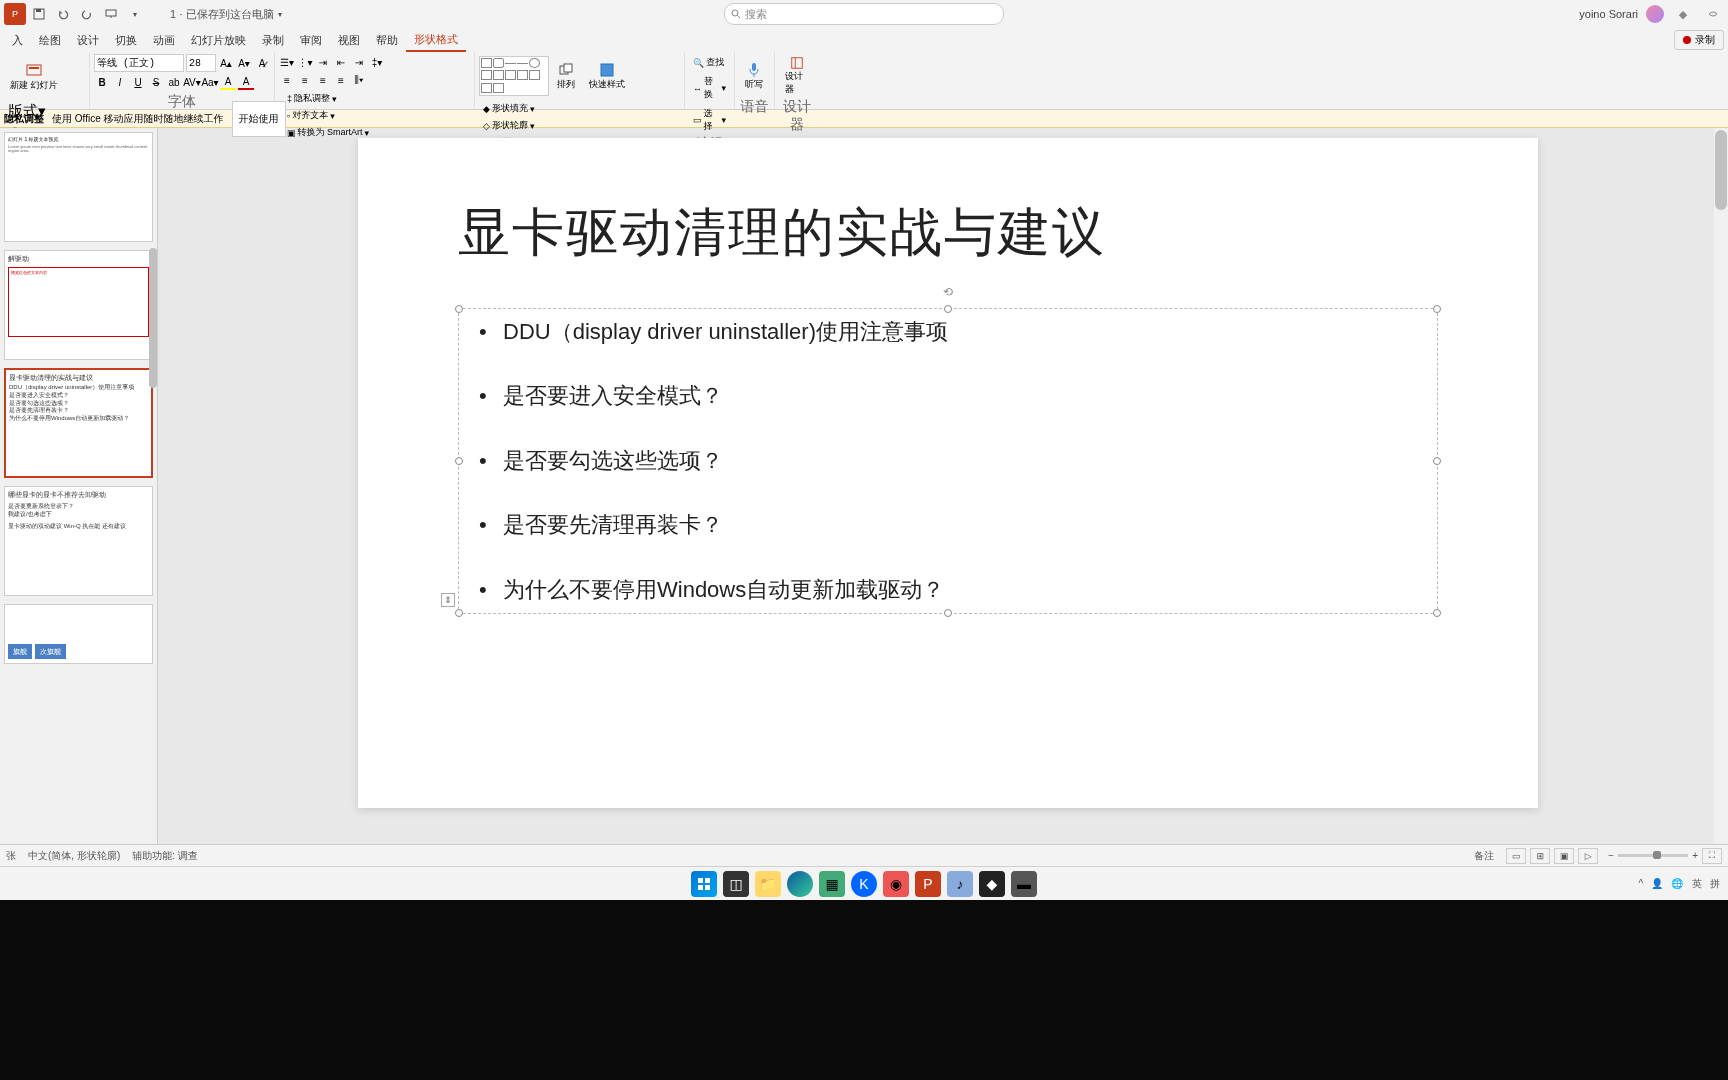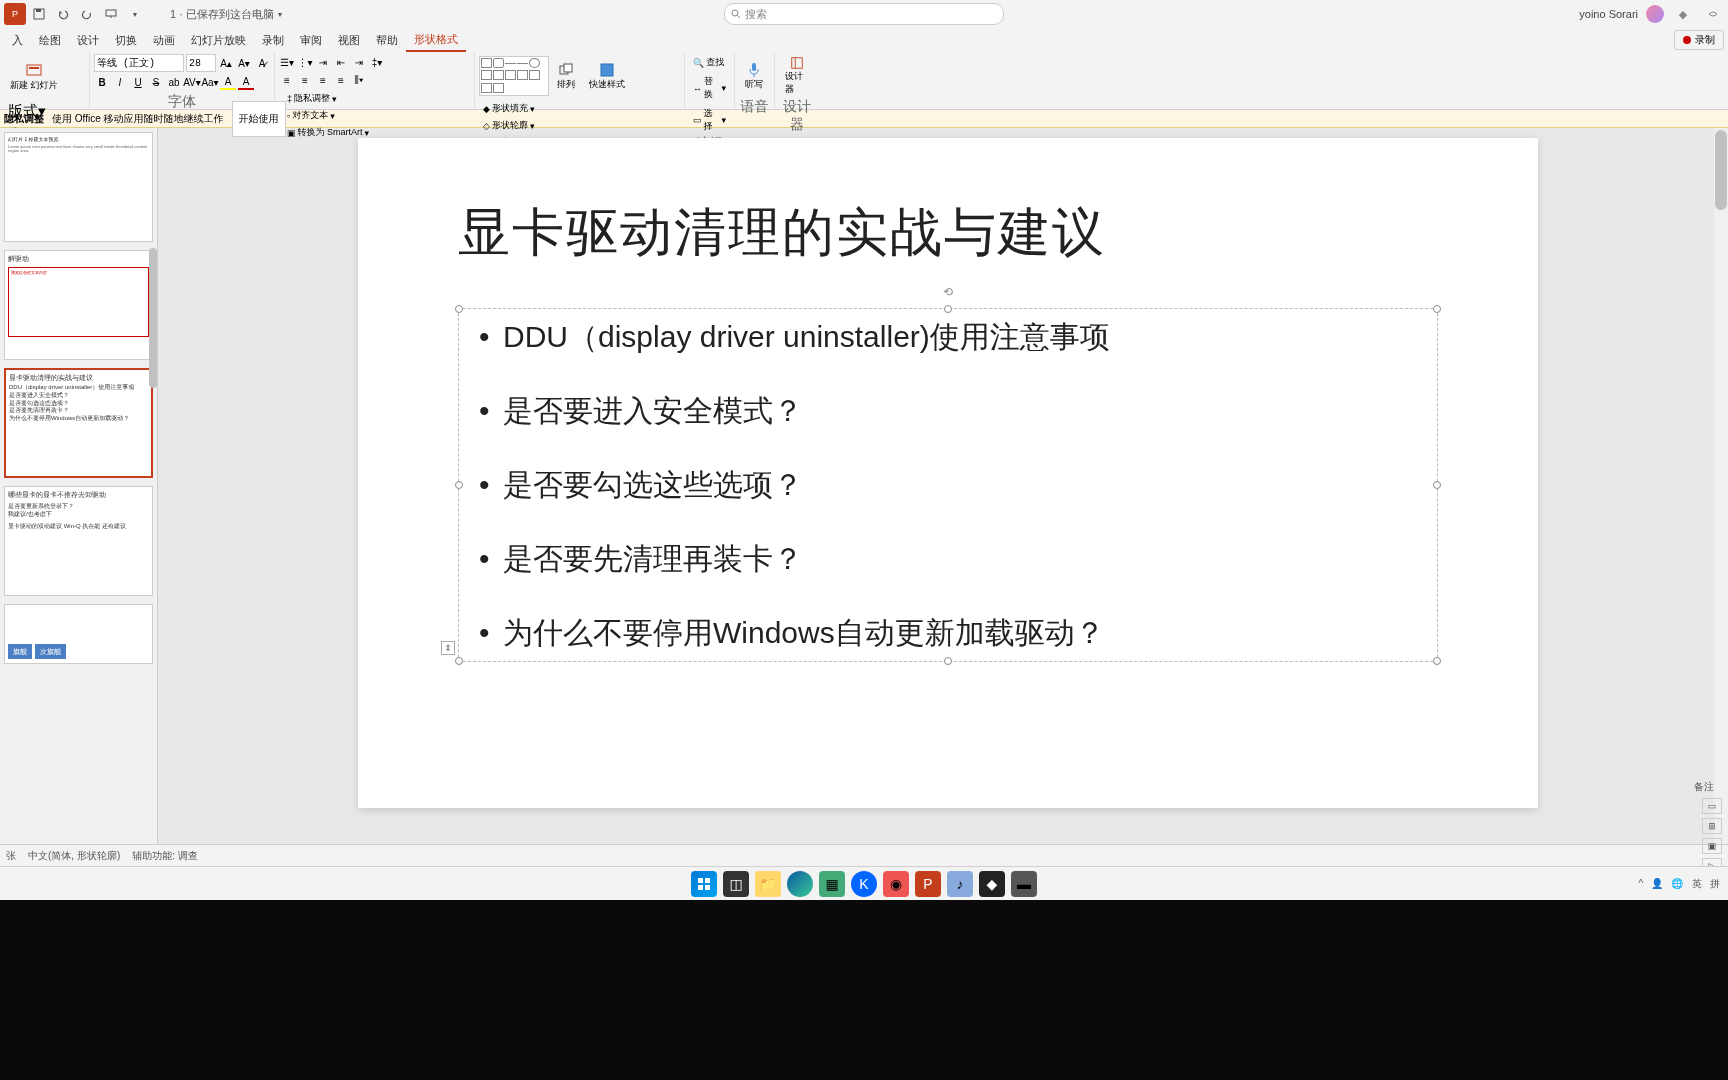--- a/index.html
+++ b/index.html
@@ -58,28 +58,28 @@
 
 .canvas-area { flex: 1; display: flex; justify-content: center; align-items: flex-start; padding: 10px 20px; position: relative; overflow: hidden; }
 .scroll-track { position: absolute; right: 0; top: 0; width: 14px; height: 100%; background: #f0f0f0; }
 .scroll-thumb-v { position: absolute; right: 1px; top: 2px; width: 12px; height: 80px; background: #c0c0c0; border-radius: 6px; }
 .slide { width: 1180px; height: 670px; background: #fff; box-shadow: 0 2px 8px rgba(0,0,0,0.15); position: relative; padding: 60px 100px; }
 .slide-title { font-size: 52px; color: #222; font-weight: 400; margin-bottom: 40px; letter-spacing: 2px; }
 .content-box { position: relative; border: 1px dashed #bbb; padding: 10px 20px; }
 .content-box .handle { position: absolute; width: 8px; height: 8px; background: #fff; border: 1px solid #888; border-radius: 50%; }
 .content-box .rotate-handle { position: absolute; top: -24px; left: 50%; transform: translateX(-50%); font-size: 12px; color: #888; }
 .bullet-list { list-style: none; }
-.bullet-list li { font-size: 30px; color: #222; margin-bottom: 38px; padding-left: 24px; position: relative; line-height: 1.2; }
+.bullet-list li { font-size: 22px; color: #222; margin-bottom: 38px; padding-left: 24px; position: relative; line-height: 1.2; }
 .bullet-list li::before { content: "•"; position: absolute; left: 0; }
 .collapse-btn { position: absolute; left: -18px; bottom: 6px; width: 14px; height: 14px; border: 1px solid #aaa; background: #fff; font-size: 9px; display: flex; align-items: center; justify-content: center; color: #666; }
 
 
 .statusbar { position: absolute; bottom: 210px; left: 0; right: 0; height: 22px; background: #f3f3f3; border-top: 1px solid #ccc; display: flex; align-items: center; font-size: 10px; padding: 0 6px; color: #555; }
 .statusbar .left { display: flex; gap: 12px; }
-.statusbar .right { margin-left: auto; display: flex; align-items: flex-end; gap: 4px; flex-direction: column; }
+.statusbar .right { margin-left: auto; display: flex; align-items: center; gap: 4px; }
 .view-btn { width: 20px; height: 16px; border: 1px solid #ccc; cursor: pointer; display: flex; align-items: center; justify-content: center; font-size: 9px; }
 
 
 .bottom-area { position: absolute; bottom: 0; left: 0; right: 0; height: 210px; background: #000; }
 
 
 .taskbar { position: absolute; bottom: 210px; left: 0; right: 0; height: 34px; background: #f3f3f3; border-top: 1px solid #d0d0d0; display: flex; align-items: center; justify-content: center; gap: 4px; }
 .taskbar-center { display: flex; gap: 6px; }
 .task-icon { width: 26px; height: 26px; border-radius: 4px; display: flex; align-items: center; justify-content: center; cursor: pointer; font-size: 14px; }
 .task-icon.win { background: linear-gradient(135deg,#0078d4,#00a4ef); }

